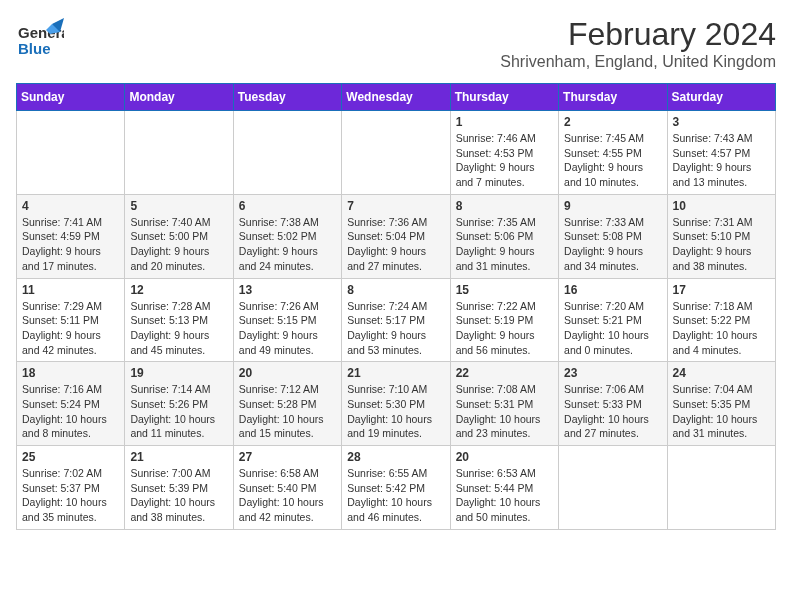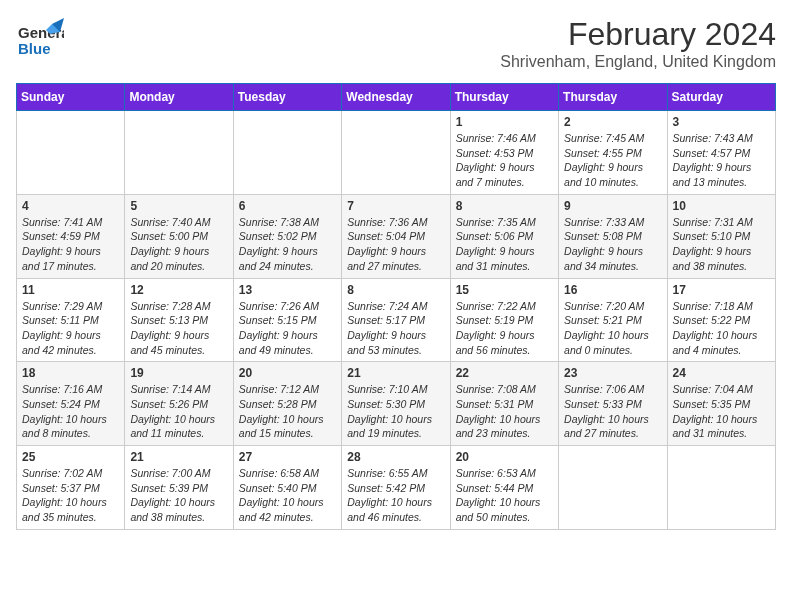--- a/index.html
+++ b/index.html
@@ -61,21 +61,20 @@
     .day-num {
       font-weight: bold;
       font-size: 12px;
       margin-bottom: 2px;
       color: #333;
     }
     .day-info {
       color: #333;
       line-height: 1.4;
       font-size: 10.5px;
-      font-style: italic;
     }
     tbody tr:nth-child(even) {
       background: #f5f5f5;
     }
     tbody tr:nth-child(odd) {
       background: #fff;
     }
     td.empty {
       background: #fff;
     }

